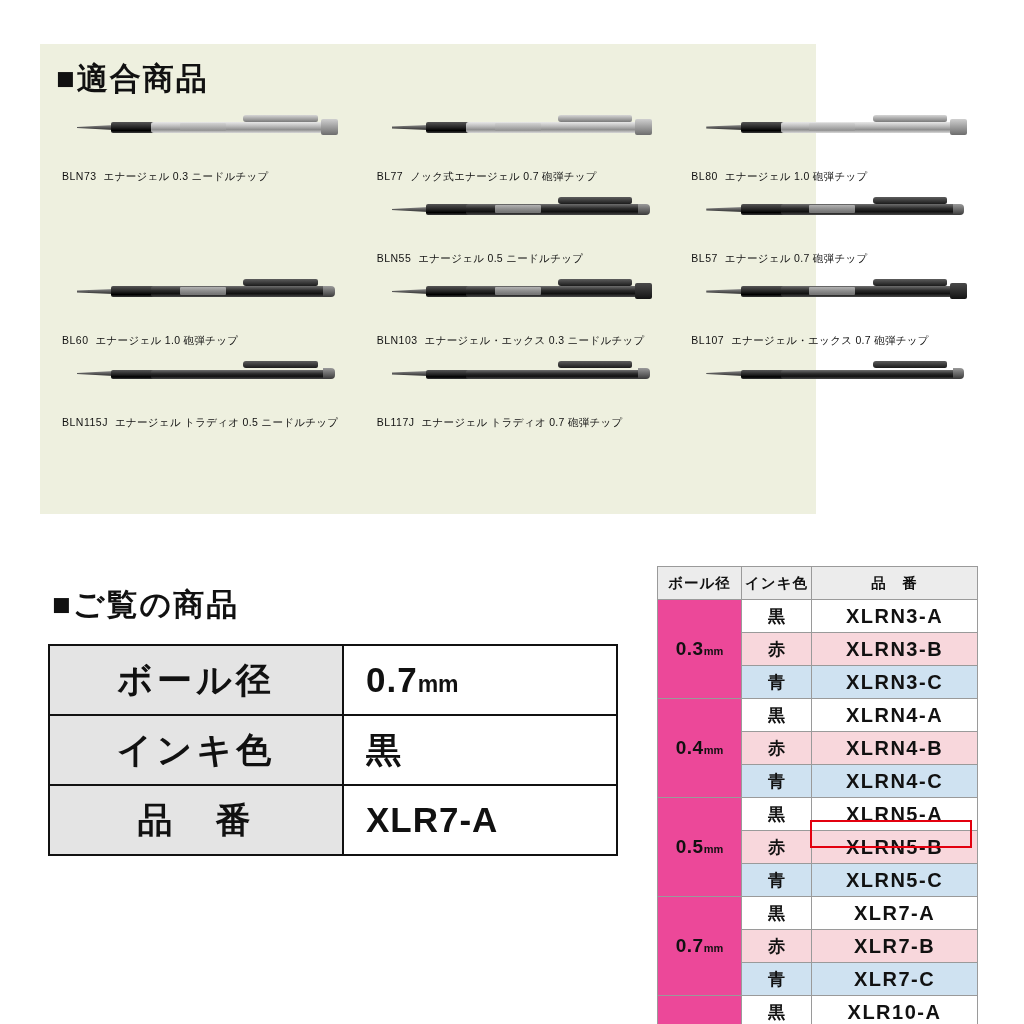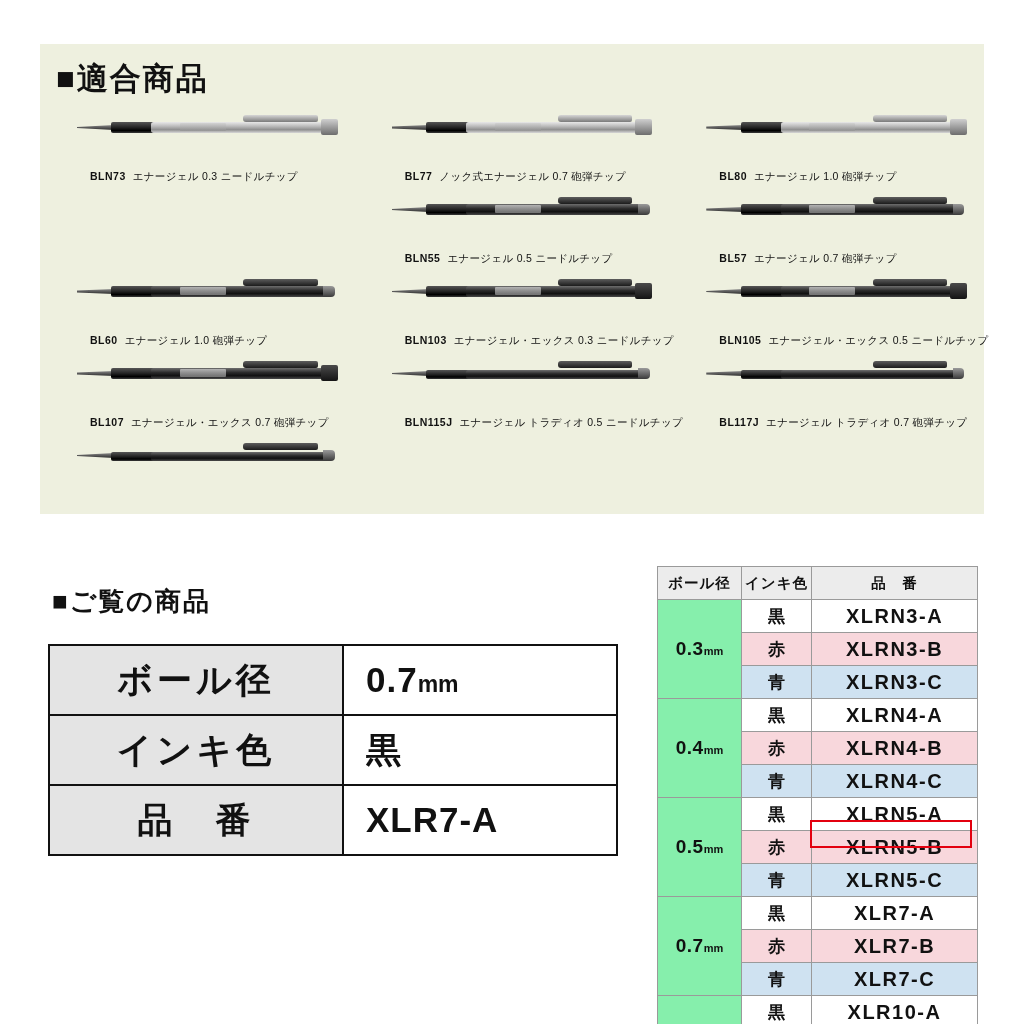--- a/index.html
+++ b/index.html
@@ -14,21 +14,21 @@
     color: #1a1a1a;
     position: relative;
     overflow: hidden;
   }
 
   
   .compat-panel {
     position: absolute;
     left: 40px;
     top: 44px;
-    width: 944px;
+    width: 776px;
     height: 470px;
     background: #eef0df;
     box-sizing: border-box;
   }
   .section-heading {
     font-size: 31px;
     font-weight: bold;
     letter-spacing: 2px;
     color: #111;
     margin: 0;
@@ -58,23 +58,22 @@
   .pen-caption {
     position: absolute;
     left: 22px;
     bottom: 4px;
     font-size: 10.5px;
     letter-spacing: 0.3px;
     white-space: nowrap;
     color: #111;
   }
   .pen-caption .model {
-    font-weight: bold;
+    font-weight: normal;
     letter-spacing: 0.5px;
-    margin-left: 28px;
   }
   .pen-caption .desc {
     margin-left: 7px;
   }
 
   
   .barrel {
     position: absolute;
     left: 34%;
     right: 4%;
@@ -154,21 +153,21 @@
     background: linear-gradient(180deg,#cfcfcf,#909090);
     opacity: .75;
     border-radius: 1px;
   }
 
   
   .product-heading {
     position: absolute;
     left: 52px;
     top: 584px;
-    font-size: 26px;
+    font-size: 31px;
     font-weight: bold;
     letter-spacing: 2px;
     color: #111;
   }
   .spec-table {
     position: absolute;
     left: 48px;
     top: 644px;
     width: 570px;
     border-collapse: collapse;
@@ -238,21 +237,21 @@
   .variant-table td.ink {
     font-size: 17px;
   }
   .variant-table td.code {
     font-size: 20px;
     letter-spacing: 1.5px;
   }
   tr.row-black td.ink, tr.row-black td.code { background: #ffffff; }
   tr.row-red   td.ink, tr.row-red   td.code { background: #f8d7dc; }
   tr.row-blue  td.ink, tr.row-blue  td.code { background: #cfe2f1; }
-  td.size { background: #86efac; }
+  td.size { background: #ec4899; }
   .highlight-box {
     position: absolute;
     left: 810px;
     top: 820px;
     width: 162px;
     height: 28px;
     border: 2px solid #e3000f;
     box-sizing: border-box;
     pointer-events: none;
   }
@@ -360,33 +359,20 @@
           <div class="barrel"></div>
           <div class="logo-band"></div>
           <div class="clip dark"></div>
           <div class="knock dark"></div>
       </div>
       <div class="pen-caption">
         <span class="model">BLN103</span><span class="desc">エナージェル・エックス 0.3 ニードルチップ</span>
       </div>
     </div>
 
-    <div class="pen-cell">
-      <div class="pen-art">
-        <div class="tip"></div>
-          <div class="grip"></div>
-          <div class="barrel"></div>
-          <div class="logo-band"></div>
-          <div class="clip dark"></div>
-          <div class="knock dark"></div>
-      </div>
-      <div class="pen-caption">
-        <span class="model">BLN105</span><span class="desc">エナージェル・エックス 0.5 ニードルチップ</span>
-      </div>
-    </div>
 
     <div class="pen-cell">
       <div class="pen-art">
         <div class="tip cone"></div>
           <div class="grip"></div>
           <div class="barrel"></div>
           <div class="logo-band"></div>
           <div class="clip dark"></div>
           <div class="knock dark"></div>
       </div>

